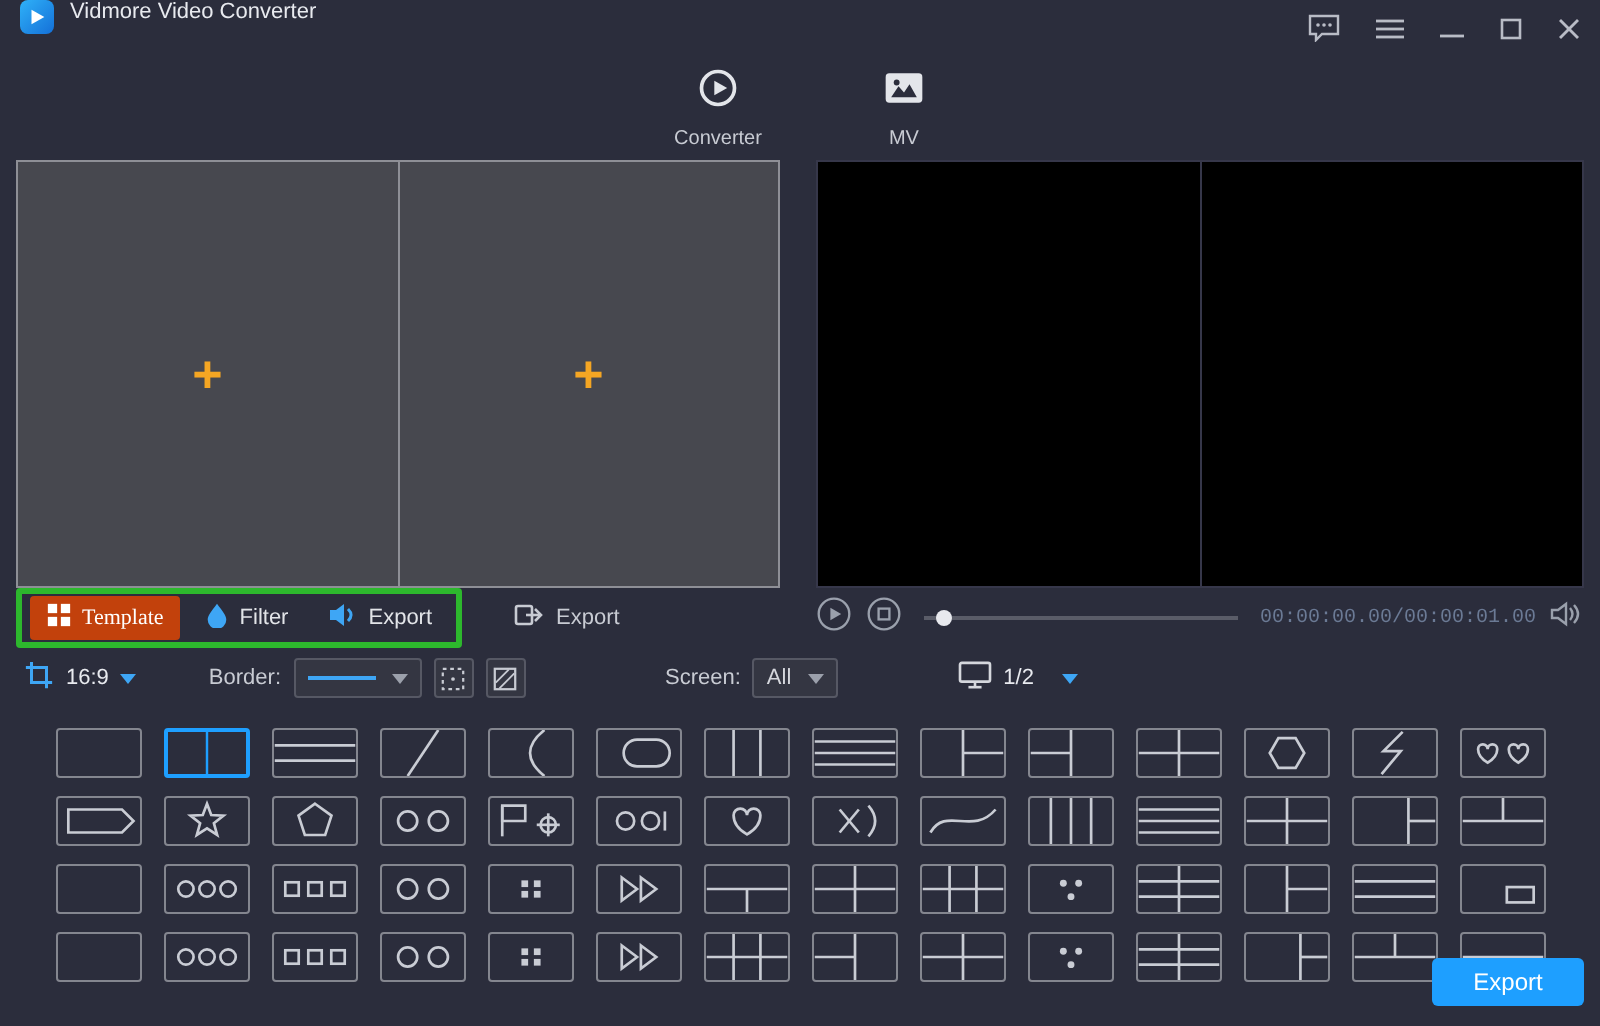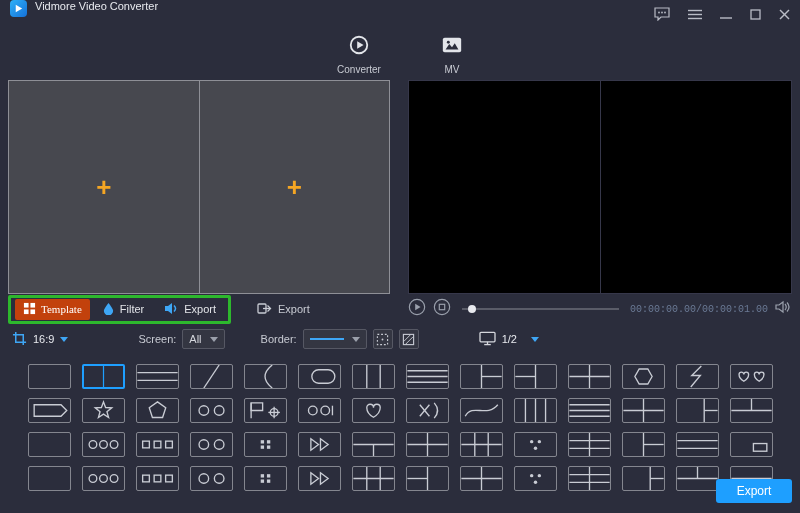--- a/index.html
+++ b/index.html
@@ -222,49 +222,49 @@
       <span>
         <svg width="15" height="15" viewBox="0 0 16 16">
             <path d="M4,1 v11 h11" stroke="#3ea6f5" fill="none" stroke-width="1.6"></path>
             <path d="M1,4 h11 v11" stroke="#3ea6f5" fill="none" stroke-width="1.6"></path>
           </svg>
       </span>
       <span class="white">16:9</span>
       <span class="caret"></span>
     </div>
 
+    <div class="sg" style="margin-left:36px;">
+      <span>Border:</span>
+      <div class="select">
+        <span class="bline"></span>
+        <span class="caret gray"></span>
+      </div>
+      <div class="iconbtn">
+        <svg width="13" height="13" viewBox="0 0 14 14">
+            <rect x="1.5" y="1.5" width="11" height="11" fill="none" stroke="#c8cbd3" stroke-width="1.2" stroke-dasharray="2,2"></rect>
+            <circle cx="7" cy="7" r="1" fill="#c8cbd3"></circle>
+          </svg>
+      </div>
+      <div class="iconbtn">
+        <svg width="13" height="13" viewBox="0 0 14 14">
+            <rect x="1.5" y="1.5" width="11" height="11" fill="none" stroke="#c8cbd3" stroke-width="1.2"></rect>
+            <line x1="2" y1="9" x2="9" y2="2" stroke="#c8cbd3"></line>
+            <line x1="4" y1="12" x2="12" y2="4" stroke="#c8cbd3"></line>
+          </svg>
+      </div>
+    </div>
+
     <div class="sg" style="margin-left:70px;">
       <span>Screen:</span>
       <div class="select">
         <span>All</span>
         <span class="caret gray"></span>
       </div>
     </div>
 
-    <div class="sg" style="margin-left:36px;">
-      <span>Border:</span>
-      <div class="select">
-        <span class="bline"></span>
-        <span class="caret gray"></span>
-      </div>
-      <div class="iconbtn">
-        <svg width="13" height="13" viewBox="0 0 14 14">
-            <rect x="1.5" y="1.5" width="11" height="11" fill="none" stroke="#c8cbd3" stroke-width="1.2" stroke-dasharray="2,2"></rect>
-            <circle cx="7" cy="7" r="1" fill="#c8cbd3"></circle>
-          </svg>
-      </div>
-      <div class="iconbtn">
-        <svg width="13" height="13" viewBox="0 0 14 14">
-            <rect x="1.5" y="1.5" width="11" height="11" fill="none" stroke="#c8cbd3" stroke-width="1.2"></rect>
-            <line x1="2" y1="9" x2="9" y2="2" stroke="#c8cbd3"></line>
-            <line x1="4" y1="12" x2="12" y2="4" stroke="#c8cbd3"></line>
-          </svg>
-      </div>
-    </div>
-
     <div class="sg" style="margin-left:48px;padding-left:12px;">
       <span>
         <svg width="17" height="15" viewBox="0 0 18 16">
             <rect x="1" y="1.5" width="16" height="10" rx="1" fill="none" stroke="#d5d7dd" stroke-width="1.4"></rect>
             <line x1="9" y1="11.5" x2="9" y2="14" stroke="#d5d7dd" stroke-width="1.4"></line>
             <line x1="5.5" y1="14.5" x2="12.5" y2="14.5" stroke="#d5d7dd" stroke-width="1.4"></line>
           </svg>
       </span>
       <span class="white">1/2</span>
       <span class="caret" style="margin-left:8px;"></span>

